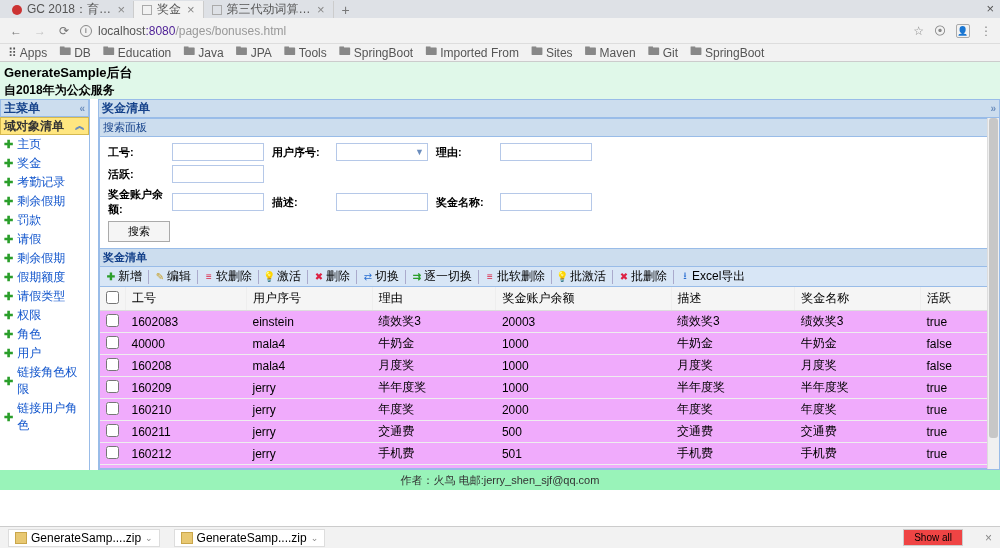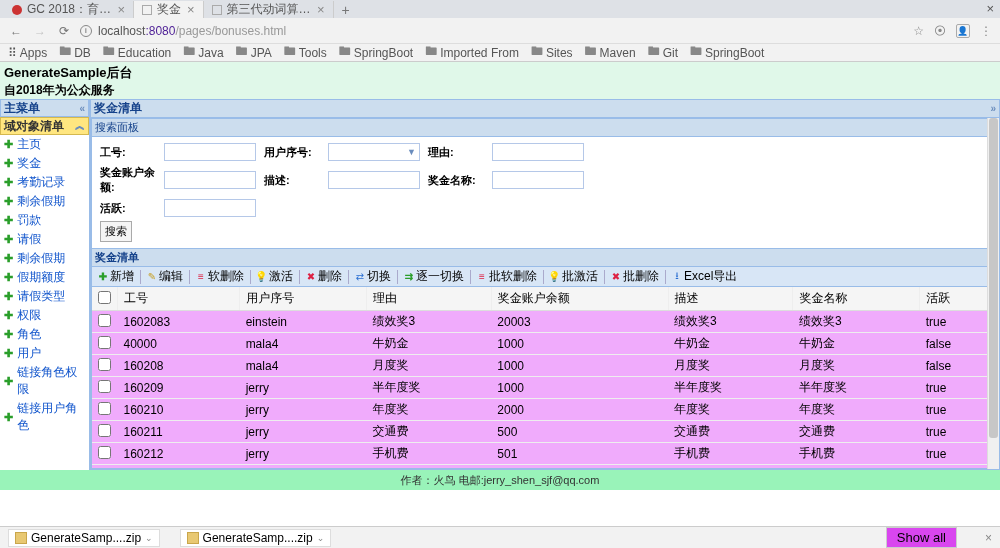--- a/index.html
+++ b/index.html
@@ -22,21 +22,21 @@
 .addr-icons { display: flex; gap: 10px; color: #888; font-size: 13px; }
 
 .bookmarks { height: 18px; background: #f2f2f2; display: flex; align-items: center; padding: 0 8px; border-bottom: 1px solid #ccc; font-size: 11px; color: #555; gap: 12px; }
 .bm { display: flex; align-items: center; gap: 3px; }
 .bm .folder { color: #888; }
 
 
 .app-title { height: 19px; background: #e0f8e9; padding: 2px 4px; font-size: 13px; font-weight: bold; }
 .app-sub { height: 18px; background: #e0f8e9; padding: 1px 4px; font-size: 12px; font-weight: bold; }
 
-.main { display: flex; height: 371px; }
+.main { display: flex; height: 371px; gap: 8px; }
 
 
 .left { width: 90px; display: flex; flex-direction: column; border-right: 1px solid #99bce8; }
 .panel-head { background: #cde; border: 1px solid #99bce8; height: 18px; display: flex; align-items: center; justify-content: space-between; padding: 0 3px; font-weight: bold; color: #15428b; font-size: 11px; }
 .panel-head.yellow { background: #ffe680; color: #333; border-color: #d4b84f; }
 .collapse-l { font-size: 10px; color: #6b8dbd; }
 .nav-items { flex: 1; background: #fff; }
 .nav-item { display: flex; align-items: center; padding: 1px 4px; font-size: 11px; }
 .nav-item .plus { color: #2a9e2a; font-weight: bold; margin-right: 4px; font-size: 11px; }
 .nav-item a { color: #1155cc; text-decoration: none; }
@@ -46,21 +46,21 @@
 .right-title { background: #cde; height: 18px; display: flex; align-items: center; justify-content: space-between; padding: 0 3px; font-weight: bold; color: #15428b; font-size: 11px; border-bottom: 1px solid #99bce8; }
 
 .search-panel { border: 1px solid #99bce8; margin: 0; }
 .search-head { background: #cde; height: 18px; display: flex; align-items: center; padding: 0 3px; font-weight: normal; color: #15428b; font-size: 11px; border-bottom: 1px solid #99bce8; }
 .search-body { padding: 6px 8px; background: #fff; }
 .form-row { display: flex; gap: 8px; margin-bottom: 4px; align-items: center; }
 .form-row label { width: 56px; font-size: 11px; font-weight: bold; }
 .form-row input, .form-row .combo { border: 1px solid #b5c8e8; height: 18px; width: 92px; font-size: 11px; padding: 0 3px; }
 .combo { display: flex; justify-content: flex-end; align-items: center; background: #fff; }
 .combo .arrow { color: #6b8dbd; font-size: 9px; }
-.search-btn { border: 1px solid #aaa; background: #f5f5f5; padding: 2px 4px; font-size: 11px; cursor: pointer; }
+.search-btn { border: 1px solid #aaa; background: #f5f5f5; padding: 2px 19px; font-size: 11px; cursor: pointer; }
 
 .list-panel { flex: 1; border: 1px solid #99bce8; border-top: none; display: flex; flex-direction: column; overflow: hidden; }
 .list-head { background: #cde; height: 18px; display: flex; align-items: center; padding: 0 3px; font-weight: bold; color: #15428b; font-size: 11px; border-bottom: 1px solid #99bce8; }
 .toolbar { background: #d8e6f6; height: 20px; display: flex; align-items: center; gap: 4px; padding: 0 4px; font-size: 11px; border-bottom: 1px solid #99bce8; flex-wrap: nowrap; }
 .tool { display: flex; align-items: center; gap: 2px; cursor: pointer; padding: 0 2px; white-space: nowrap; }
 .tool .ico { width: 10px; height: 10px; display: flex; align-items: center; justify-content: center; font-size: 10px; }
 .sep { width: 1px; height: 14px; background: #aac; }
 .ic-green { color: #2a9e2a; font-weight: bold; }
 .ic-pencil { color: #c7a02a; }
 .ic-red { color: #d24; }
@@ -73,25 +73,25 @@
 .grid td { padding: 2px 6px; border-bottom: 1px solid #eee; white-space: nowrap; }
 .grid .chk { width: 18px; }
 
 .right-scroll { position: absolute; right: 0; top: 18px; bottom: 0; width: 12px; background: #f0f0f0; border-left: 1px solid #ddd; }
 .right-scroll .thumb { position: absolute; top: 0; left: 1px; right: 1px; height: 320px; background: #c7c7c7; border-radius: 3px; }
 
 
 .footer { height: 20px; background: #99f3b9; display: flex; align-items: center; justify-content: center; font-size: 11px; color: #333; }
 
 
-.dlbar { position: absolute; bottom: 0; left: 0; right: 0; height: 22px; background: #f2f2f2; border-top: 1px solid #ccc; display: flex; align-items: center; padding: 0 8px; gap: 20px; }
+.dlbar { position: absolute; bottom: 0; left: 0; right: 0; height: 22px; background: #f2f2f2; border-top: 1px solid #ccc; display: flex; align-items: center; padding: 0 8px; gap: 14px; }
 .dl-item { display: flex; align-items: center; gap: 4px; background: #fff; border: 1px solid #ddd; padding: 1px 6px; font-size: 11px; }
 .dl-zip { width: 12px; height: 12px; background: #e8c872; border: 1px solid #c9a64b; }
 .dl-drop { color: #888; font-size: 9px; }
-.showall { margin-left: auto; border: 1px solid #ccc; padding: 2px 10px; font-size: 13px; background: #d946ef; }
+.showall { margin-left: auto; border: 1px solid #ccc; padding: 2px 10px; font-size: 10px; background: #ef4444; }
 </style>
 </head>
 <body>
 
 <div class="tabs-bar">
   <div class="tab">
       <span class="favicon" style="background:#c33;border-radius:50%"></span>
       <span class="tab-text">GC 2018：育碧新作《纪元</span>
       <span class="tab-x">×</span>
     </div>
@@ -262,29 +262,29 @@
           <label>工号:</label>
             <input style="">
           <label>用户序号:</label>
             <div class="combo">
               <span class="arrow">▼</span>
             </div>
           <label>理由:</label>
             <input style="">
         </div>
         <div class="form-row">
+          <label>活跃:</label>
+            <input style="">
+        </div>
+        <div class="form-row">
           <label>奖金账户余额:</label>
             <input style="">
           <label>描述:</label>
             <input style="">
           <label>奖金名称:</label>
-            <input style="">
-        </div>
-        <div class="form-row">
-          <label>活跃:</label>
             <input style="">
         </div>
         <button class="search-btn">搜索</button>
       </div>
     </div>
 
     <div class="list-panel">
       <div class="list-head">奖金清单</div>
       <div class="toolbar">
         <span class="tool">

